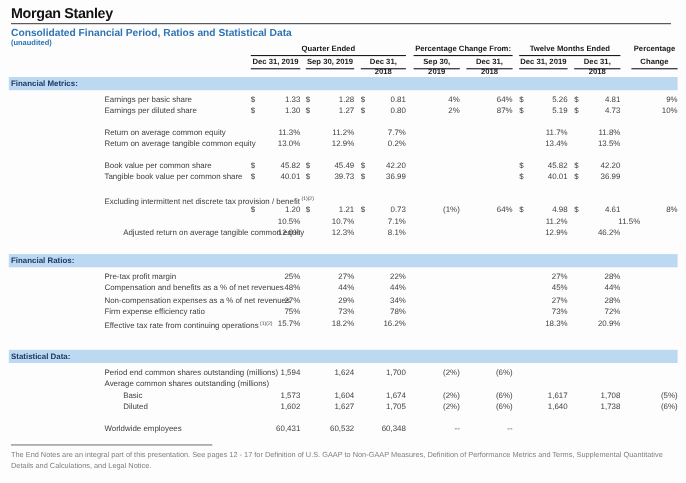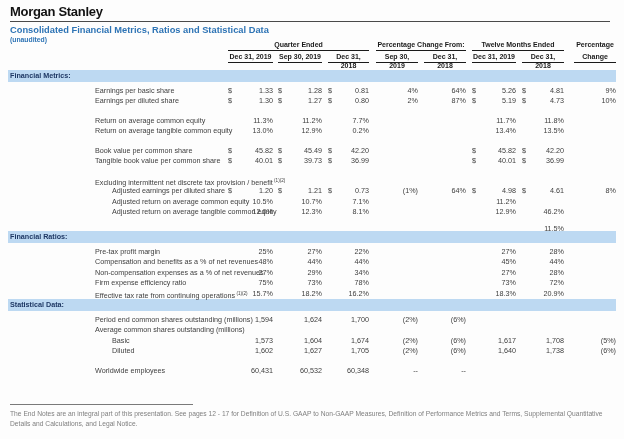--- a/index.html
+++ b/index.html
@@ -38,21 +38,21 @@
   .footnote{position:absolute;left:10px;top:409px;width:602px;font-size:6.7px;line-height:1.55;color:#7f7f7f;}
 </style>
 </head>
 <body>
 
 <div class="page">
 
   <div class="logo">Morgan Stanley</div>
   <div class="logo-rule"></div>
 
-  <div class="doc-title">Consolidated Financial Metrics, Ratios and Statistical Data</div>
+  <div class="doc-title">Consolidated Financial Period, Ratios and Statistical Data</div>
   <div class="doc-subtitle">(unaudited)</div>
 
   <div class="colhead">
     <div class="cgroup cg1">Quarter Ended</div>
     <div class="cgroup cg2">Percentage Change From:</div>
     <div class="cgroup cg3">Twelve Months Ended</div>
     <div class="cg4-top">Percentage</div>
 
     <div class="cdate" style="left:228px;width:45px;">Dec 31, 2019</div>
     <div class="cdate" style="left:278px;width:44px;">Sep 30, 2019</div>
@@ -213,21 +213,20 @@
           <div class="tcell" style="left: 522px; width: 42px;">
             <span class="dollar">$</span>
             <span class="val">36.99</span>
           </div>
         </div>
         <div class="spacer"></div>
         <div class="trow">
           <div class="tlabel" style="left: 95px;">Excluding intermittent net discrete tax provision / benefit<sup> (1)(2)</sup></div>
         </div>
         <div class="trow">
-          <div class="tlabel" style="left: 112px;">Adjusted earnings per diluted share</div>
           <div class="tcell" style="left: 228px; width: 45px;">
             <span class="dollar">$</span>
             <span class="val">1.20</span>
           </div>
           <div class="tcell" style="left: 278px; width: 44px;">
             <span class="dollar">$</span>
             <span class="val">1.21</span>
           </div>
           <div class="tcell" style="left: 328px; width: 41px;">
             <span class="dollar">$</span>
@@ -245,34 +244,33 @@
           </div>
           <div class="tcell" style="left: 522px; width: 42px;">
             <span class="dollar">$</span>
             <span class="val">4.61</span>
           </div>
           <div class="tcell" style="left: 574px; width: 42px;">
             <span class="val">8%</span>
           </div>
         </div>
         <div class="trow">
-          <div class="tlabel" style="left: 112px;">Adjusted return on average common equity</div>
           <div class="tcell" style="left: 228px; width: 45px; text-align: center;">
             <span class="val">10.5%</span>
           </div>
           <div class="tcell" style="left: 278px; width: 44px;">
             <span class="val">10.7%</span>
           </div>
           <div class="tcell" style="left: 328px; width: 41px;">
             <span class="val">7.1%</span>
           </div>
           <div class="tcell" style="left: 472px; width: 44px;">
             <span class="val">11.2%</span>
           </div>
-          <div class="tcell" style="left: 522px; width: 42px; margin-top: 27px;">
+          <div class="tcell" style="left: 540px; width: 42px;">
             <span class="val">11.5%</span>
           </div>
         </div>
         <div class="trow">
           <div class="tlabel" style="left: 112px;">Adjusted return on average tangible common equity</div>
           <div class="tcell" style="left: 228px; width: 45px;">
             <span class="val">12.0%</span>
           </div>
           <div class="tcell" style="left: 278px; width: 44px;">
             <span class="val">12.3%</span>
@@ -374,21 +372,21 @@
             <span class="val">16.2%</span>
           </div>
           <div class="tcell" style="left: 472px; width: 44px; justify-content: flex-end;">
             <span class="val">18.3%</span>
           </div>
           <div class="tcell" style="left: 522px; width: 42px;">
             <span class="val">20.9%</span>
           </div>
         </div>
       </div>
-      <div style="">
+      <div style="margin-top: 19px;">
         <div class="secbar">Statistical Data:</div>
         <div class="trow">
           <div class="tlabel" style="left: 95px;">Period end common shares outstanding (millions)</div>
           <div class="tcell" style="left: 228px; width: 45px;">
             <span class="val">1,594</span>
           </div>
           <div class="tcell" style="left: 278px; width: 44px;">
             <span class="val">1,624</span>
           </div>
           <div class="tcell" style="left: 328px; width: 41px;">

